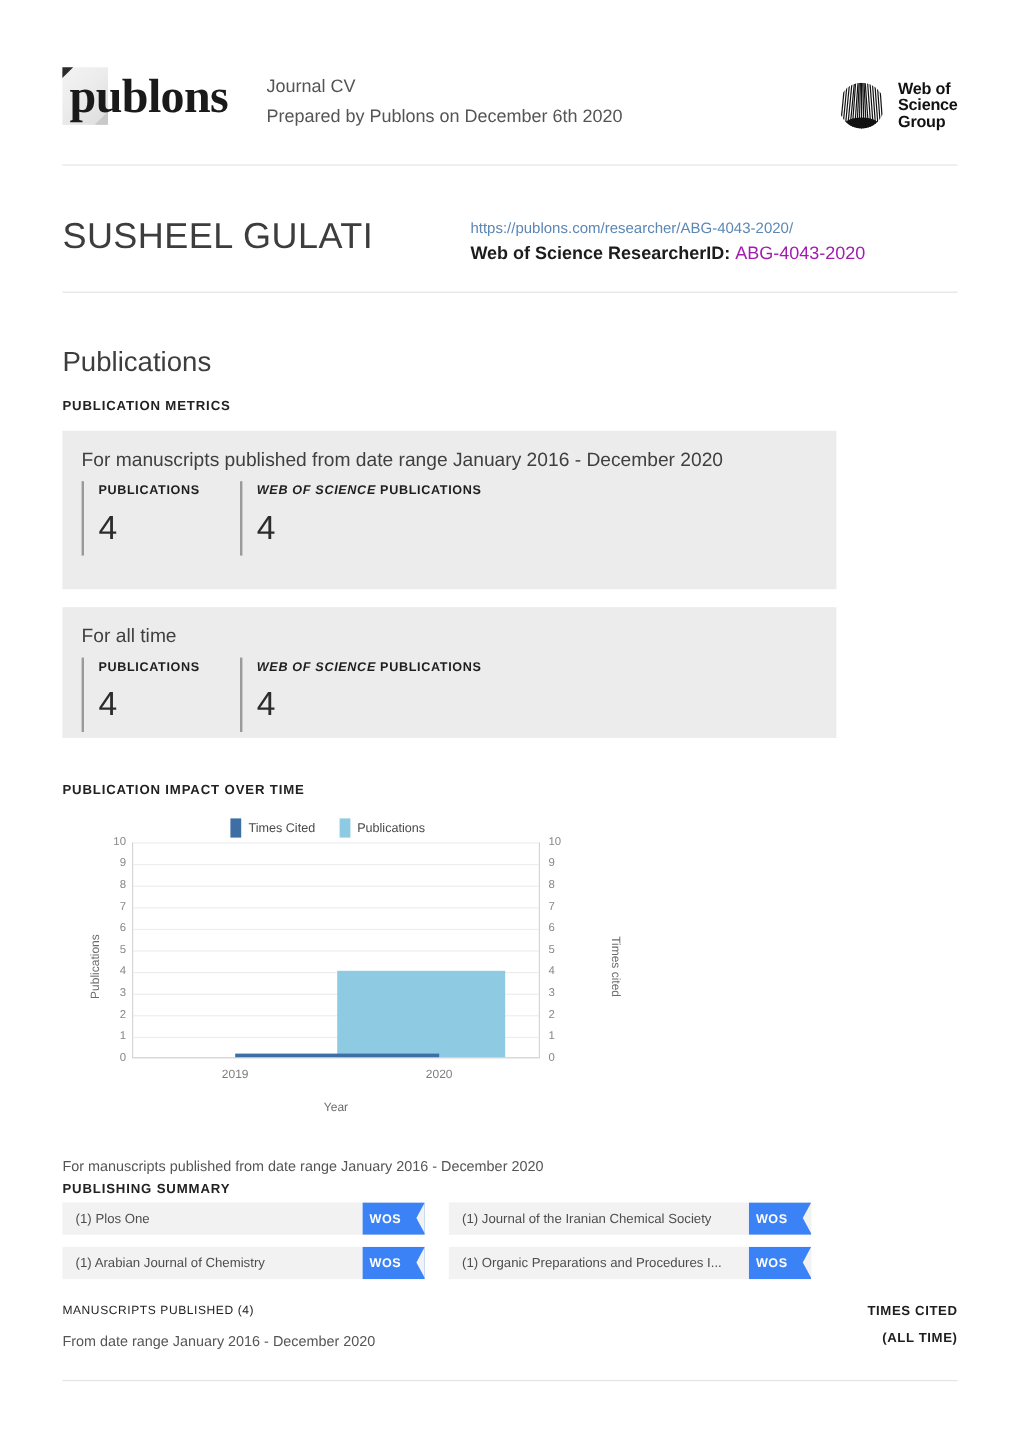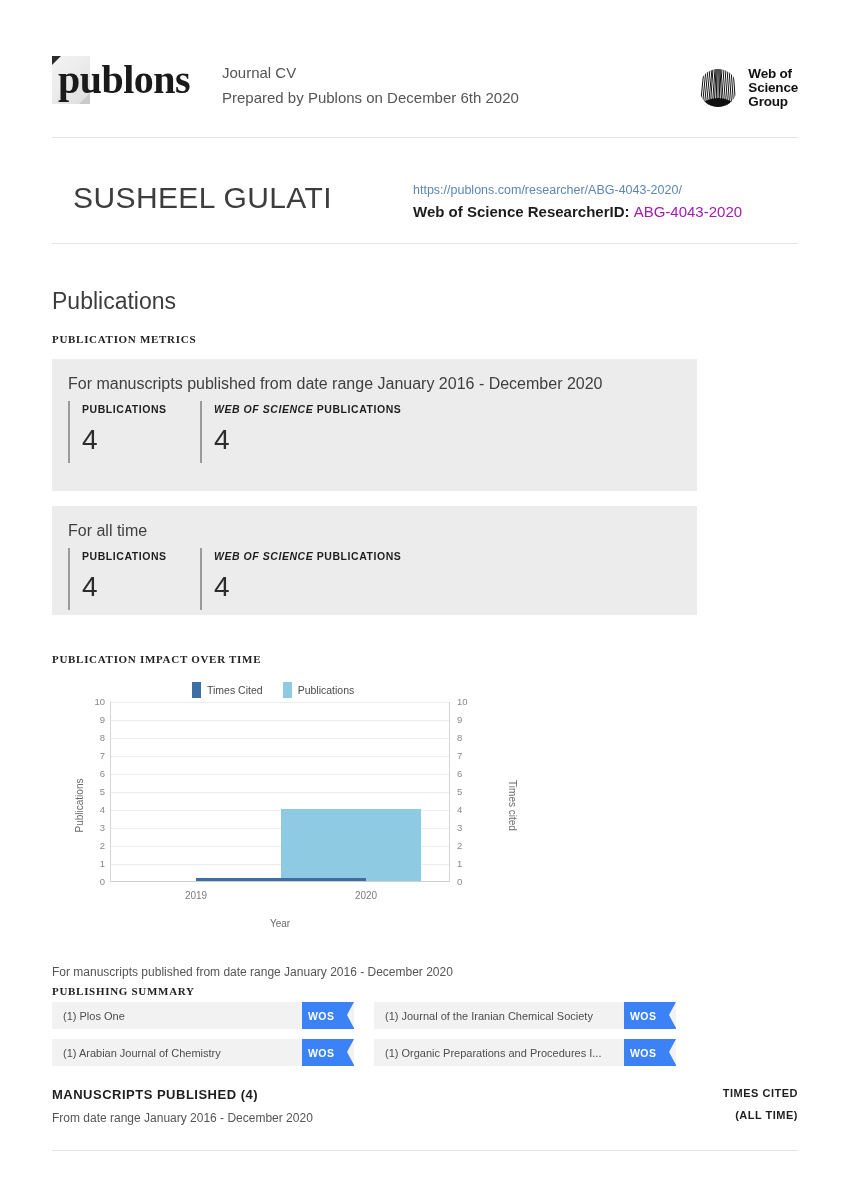--- a/index.html
+++ b/index.html
@@ -113,21 +113,20 @@
     display: flex;
     align-items: flex-start;
   }
   .person-name {
     font-size: 30px;
     font-weight: 400;
     color: #3d3d3d;
     letter-spacing: 0.4px;
     line-height: 40px;
     flex: 0 0 340px;
-    margin-left: 21px;
   }
   .ids { padding-top: 3px; }
   .id-url {
     font-size: 12.5px;
     color: #5b87b5;
     line-height: 19px;
   }
   .id-line {
     font-size: 15px;
     font-weight: 700;
@@ -146,21 +145,20 @@
     font-size: 23px;
     font-weight: 400;
     color: #3d3d3d;
   }
   .subhead {
     font-size: 11px;
     font-weight: 700;
     letter-spacing: 0.7px;
     color: #222222;
     text-transform: uppercase;
-    font-family: Liberation Serif, serif;
   }
   .subhead-metrics { position: absolute; left: 52px; top: 333px; }
   .subhead-impact  { position: absolute; left: 52px; top: 653px; }
   .subhead-pubsum  { position: absolute; left: 52px; top: 941px; margin-top: 44px; }
 
   .metric-card {
     position: absolute;
     left: 52px;
     width: 645px;
     background: #ececec;
@@ -337,22 +335,22 @@
     width: 0; height: 0;
     border-style: solid;
     border-width: 13.5px 7px 13.5px 0;
     border-color: transparent #f2f2f2 transparent transparent;
   }
 
   
   .manu-head {
     position: absolute;
     left: 52px; top: 1087px;
-    font-size: 13px;
-    font-weight: 700;
+    font-size: 10px;
+    font-weight: 400;
     letter-spacing: 0.5px;
     color: #1e1e1e;
   }
   .manu-note {
     position: absolute;
     left: 52px; top: 1111px;
     font-size: 12px;
     color: #555555;
   }
   .cited-head {

